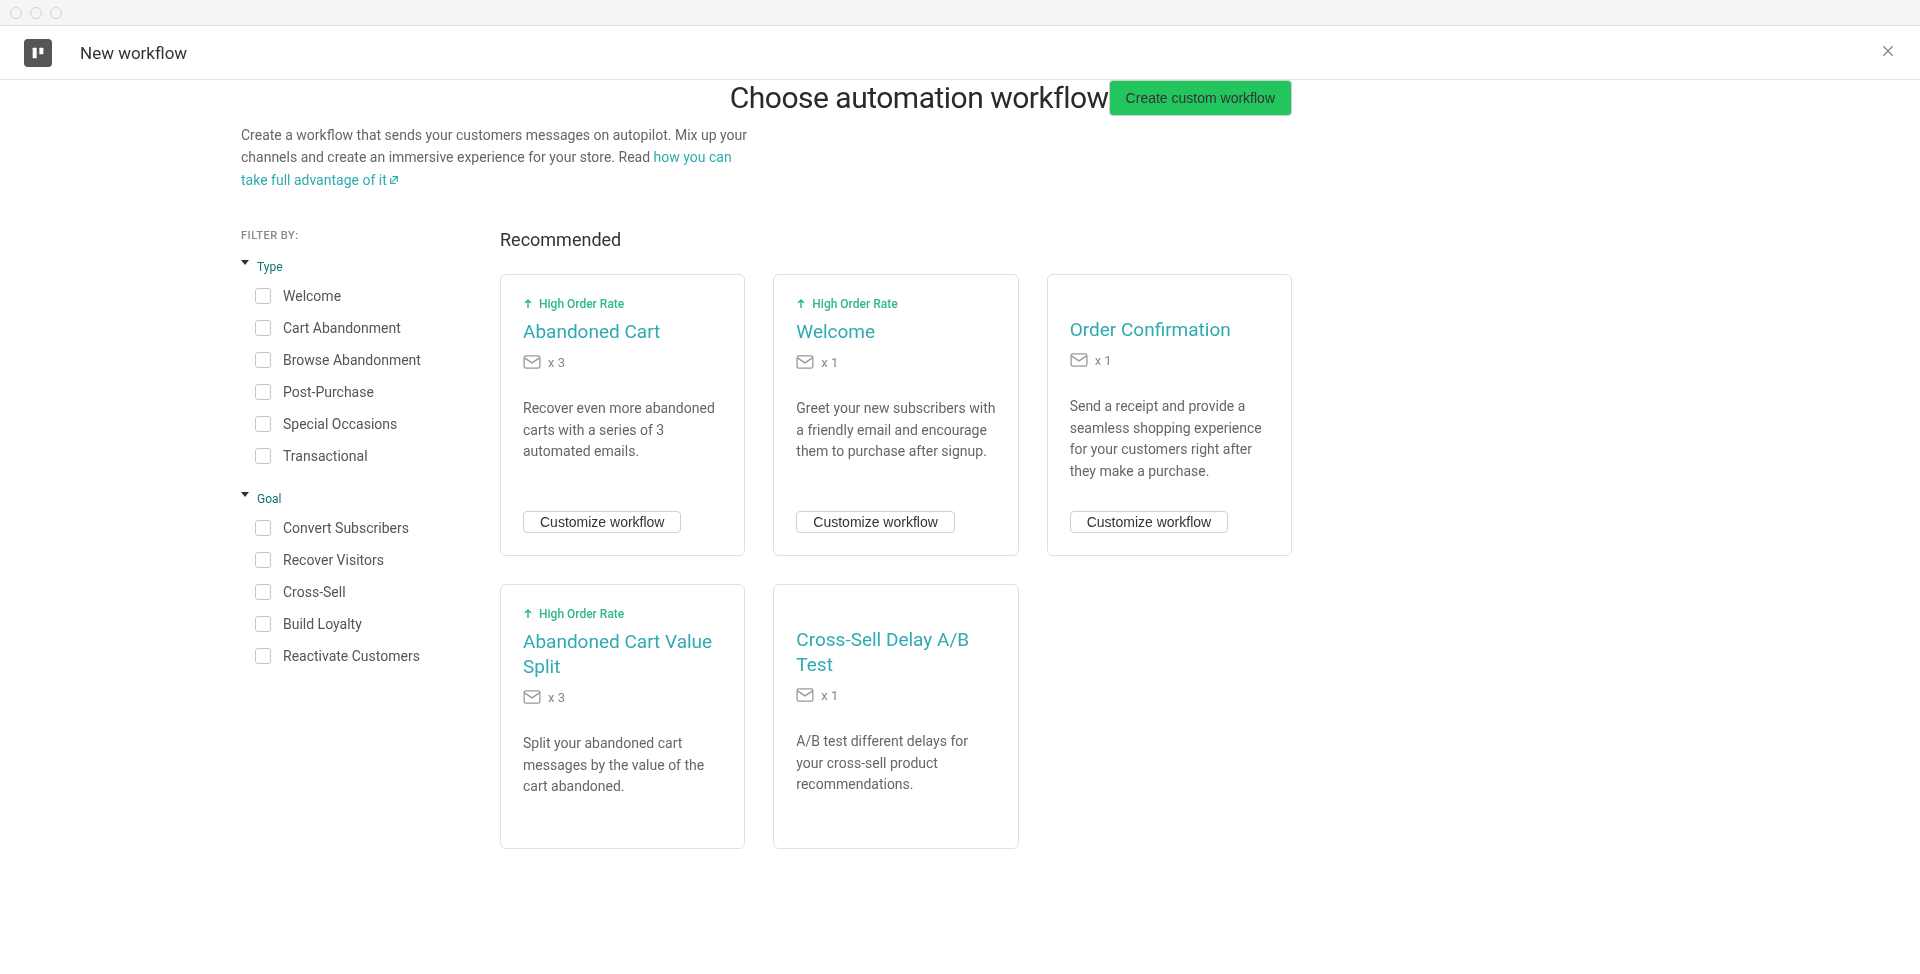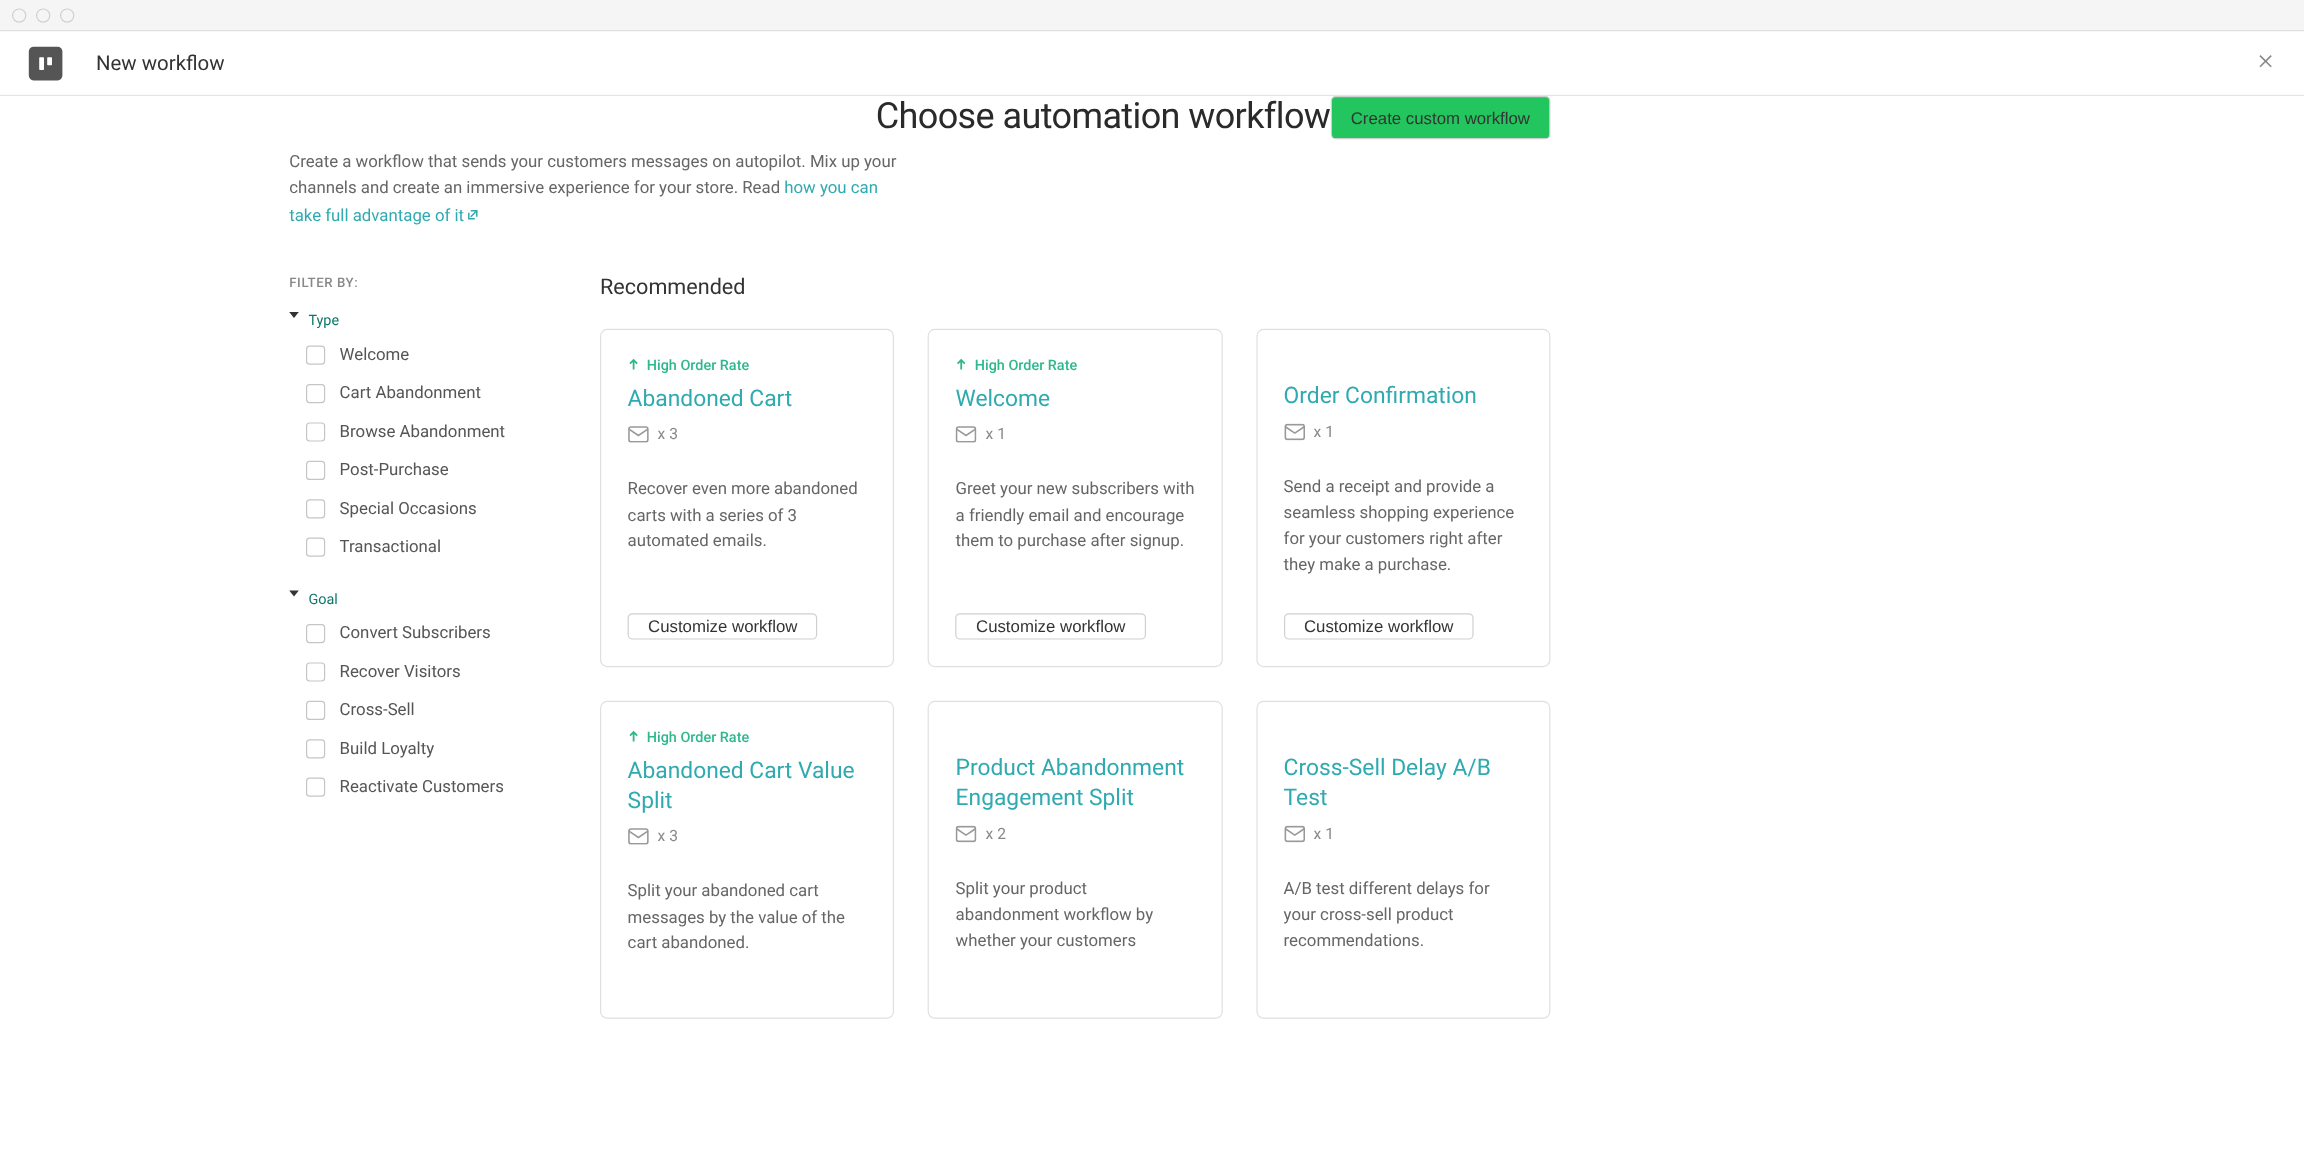--- a/index.html
+++ b/index.html
@@ -254,34 +254,20 @@
                   <svg viewBox="0 0 20 16" fill="none" stroke="#999" stroke-width="1.5">
                     <rect x="1" y="1" width="18" height="14" rx="2"></rect>
                     <path d="M1 3l9 6 9-6"></path>
                   </svg>
                 </span>
               <span>x 3</span>
             </div>
             <p class="card-desc">Split your abandoned cart messages by the value of the cart abandoned.</p>
           </div>
 
-          <div class="card partial">
-            <div style="height:20px;"></div>
-            <h3 class="card-title">Product Abandonment Engagement Split</h3>
-            <div class="card-meta">
-              <span class="mail-icon">
-                  <svg viewBox="0 0 20 16" fill="none" stroke="#999" stroke-width="1.5">
-                    <rect x="1" y="1" width="18" height="14" rx="2"></rect>
-                    <path d="M1 3l9 6 9-6"></path>
-                  </svg>
-                </span>
-              <span>x 2</span>
-            </div>
-            <p class="card-desc">Split your product abandonment workflow by whether your customers</p>
-          </div>
 
           <div class="card partial">
             <div style="height:20px;"></div>
             <h3 class="card-title">Cross-Sell Delay A/B Test</h3>
             <div class="card-meta">
               <span class="mail-icon">
                   <svg viewBox="0 0 20 16" fill="none" stroke="#999" stroke-width="1.5">
                     <rect x="1" y="1" width="18" height="14" rx="2"></rect>
                     <path d="M1 3l9 6 9-6"></path>
                   </svg>

